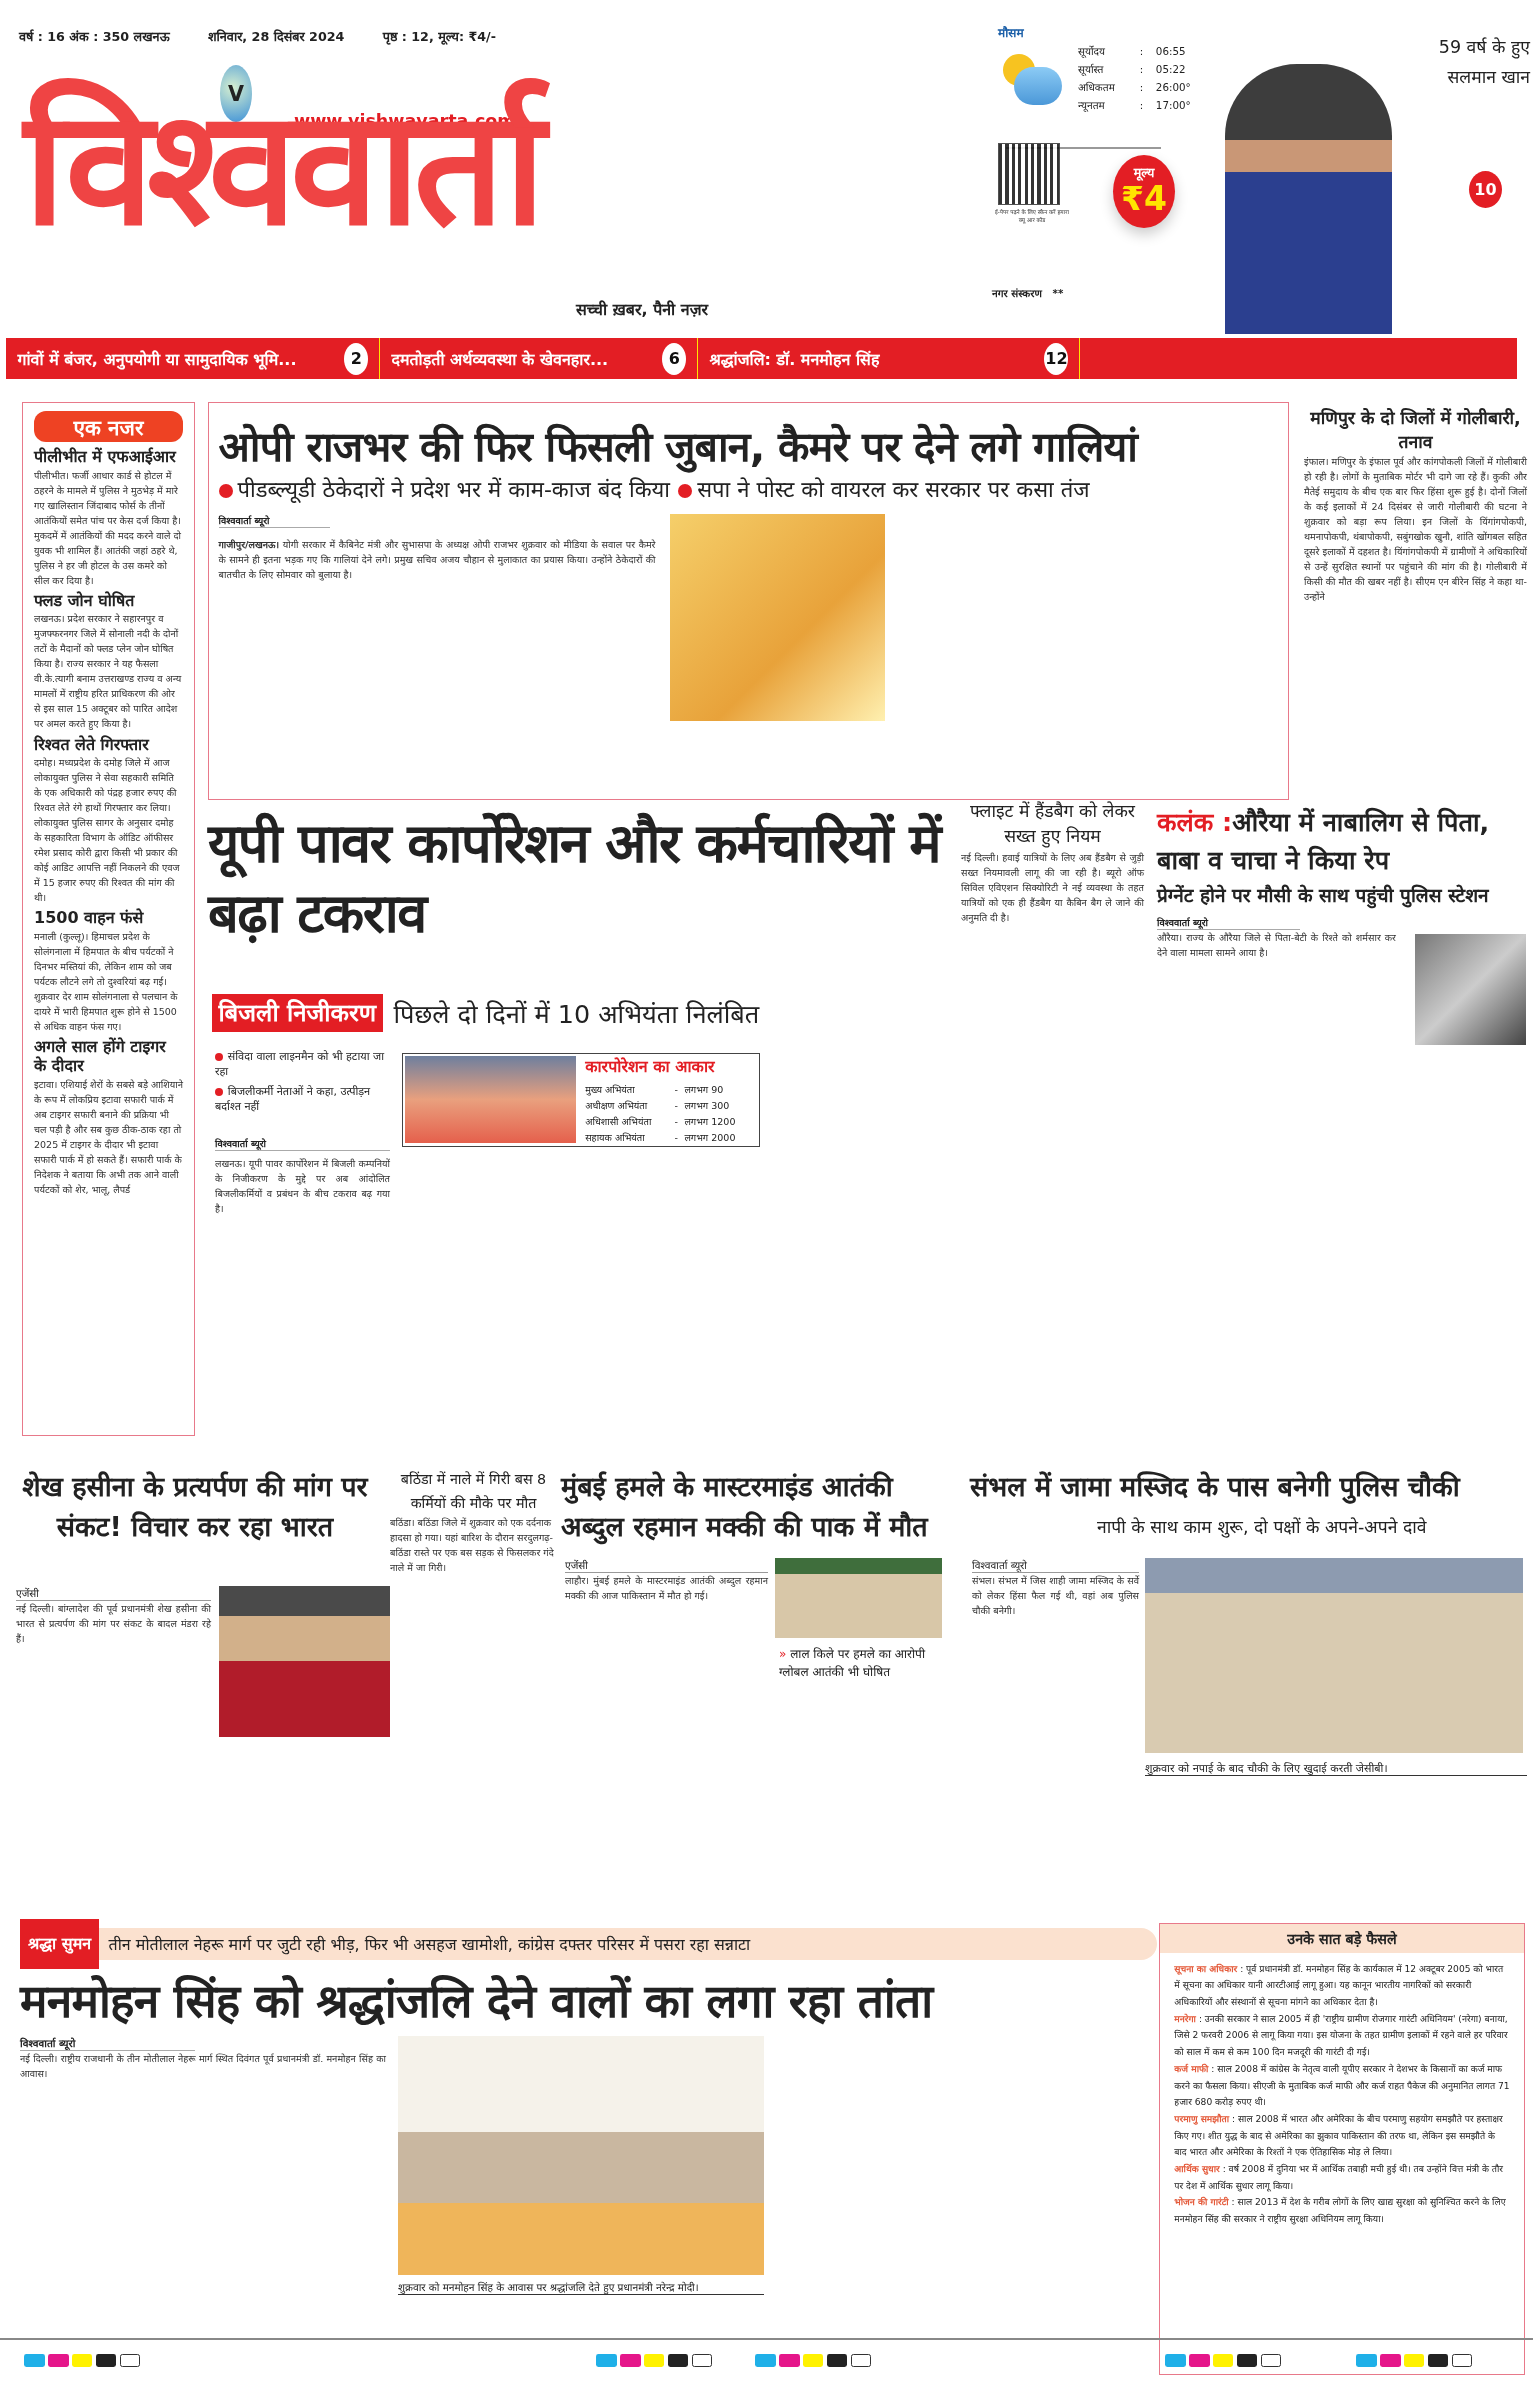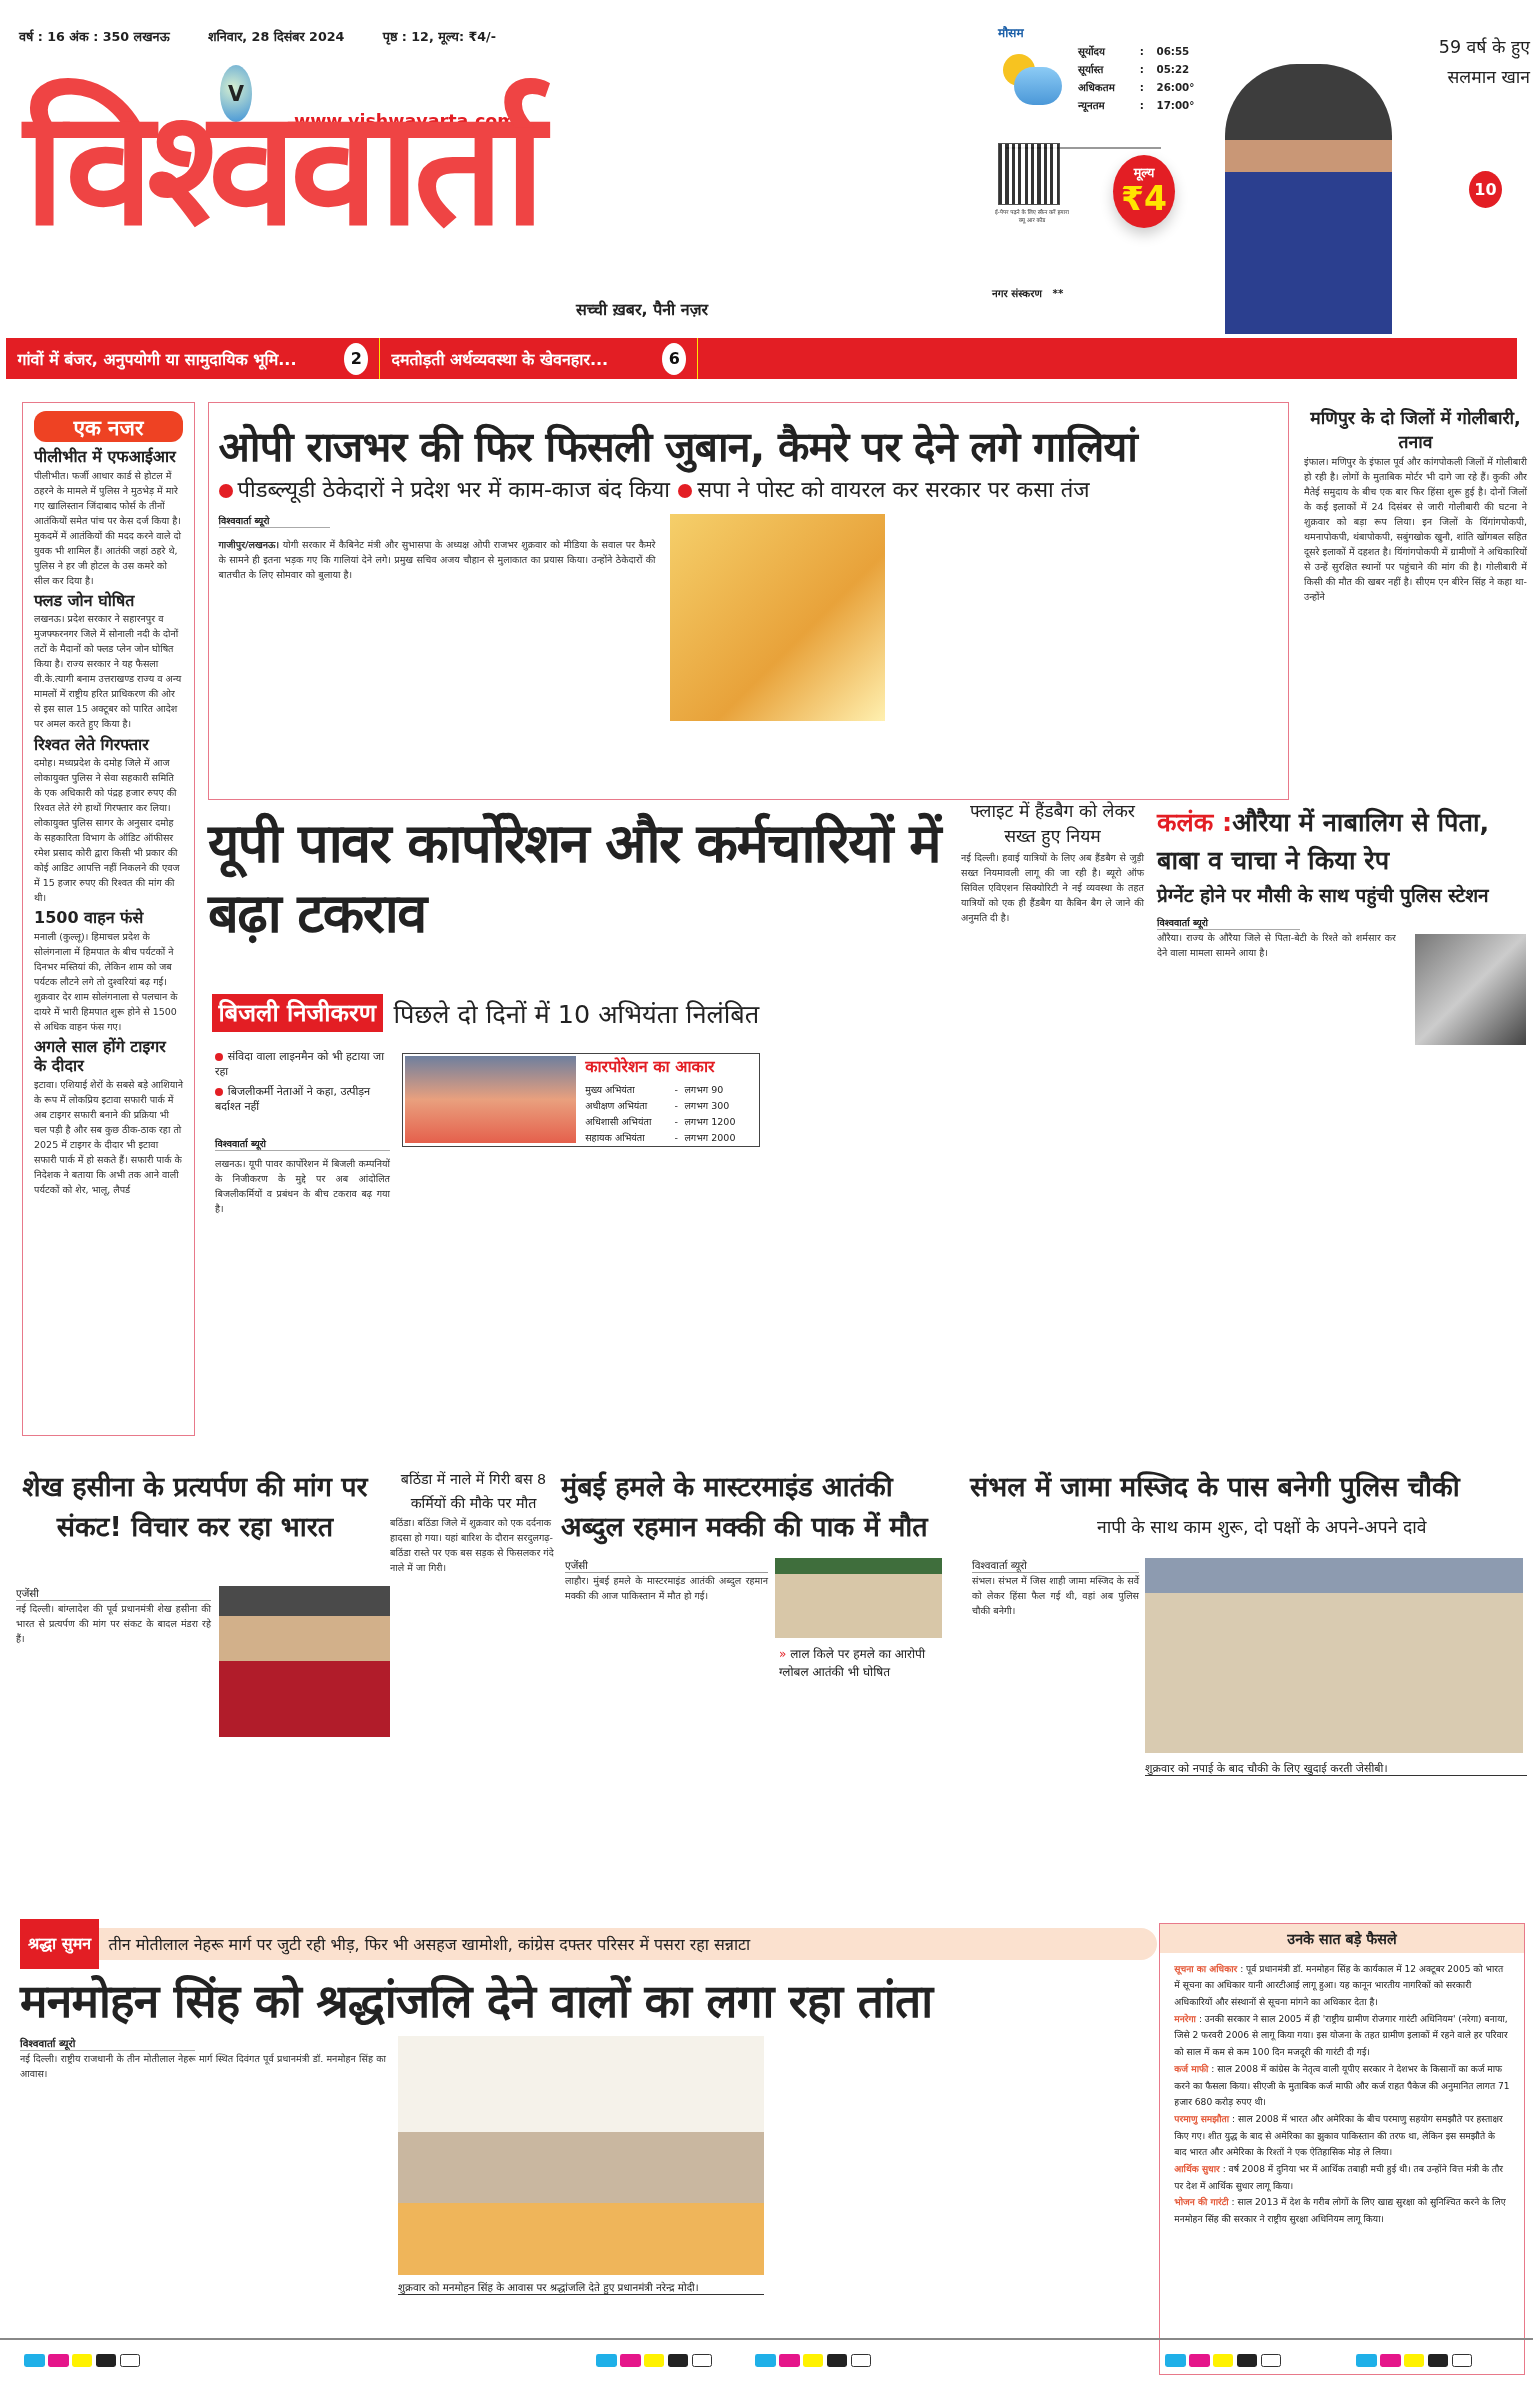--- a/index.html
+++ b/index.html
@@ -13,21 +13,21 @@
 #logo-title{top:88px;left:24px;font-size:159px;font-weight:bold;letter-spacing:-6.4px;line-height:159px;color:#ef4444}
 #website{top:111px;left:294px;font-size:17.5px;font-weight:bold;color:#e31e24}
 #tagline{top:298px;left:576px;font-size:16px;font-weight:bold}
 #globe{top:65px;left:220px;width:32px;height:57px;border-radius:50%;background:radial-gradient(circle at 40% 40%,#d6efd0,#3a8fd8);display:flex;align-items:center;justify-content:center;font-weight:bold;font-size:20.7px}
 
 #weather{top:24px;left:998px;width:175px}
 #weather-title{font-size:12px;font-weight:bold;color:#1b5fa8}
 #sun-icon{position:absolute;top:25.4px;left:0;width:64px;height:64px}
 #sun-core{position:absolute;top:4.8px;left:4.8px;width:32px;height:32px;border-radius:50%;background:#f7c320}
 #cloud{position:absolute;top:17.5px;left:16px;width:48px;height:38px;border-radius:24px;background:linear-gradient(#8ccbf5,#4b98d8)}
-#weather-rows{position:absolute;top:17.5px;left:80px;font-size:10.3px;font-weight:bold;line-height:18.3px}
+#weather-rows{position:absolute;top:17.5px;left:80px;font-size:10.3px;font-weight:normal;line-height:18.3px}
 #weather-rows div{display:flex;gap:12.7px}
 #weather-rows .k{width:49px}
 #weather-line{position:absolute;top:123px;left:8px;width:155px;height:1.6px;background:#999}
 #qr{top:143px;left:998px;width:62px;height:62px;border:1.6px solid #333;background:repeating-linear-gradient(90deg,#111 0 3.2px,#fff 3.2px 6.4px),#fff;opacity:.85}
 #qr-caption{top:208px;left:992px;width:80px;font-size:5.6px;text-align:center;color:#333}
 #price-badge{top:155px;left:1113px;width:62px;height:73px;border-radius:50%;background:#e31e24;color:#fff;text-align:center;box-shadow:0 6.4px 14.3px rgba(0,0,0,.2)}
 #price-badge .l{font-size:12.7px;font-weight:bold;margin-top:8px}
 #price-badge .v{font-size:33px;font-weight:bold;color:#ffe500;line-height:35px}
 #edition{top:286px;left:992px;font-size:10.3px;font-weight:bold}
 #salman{top:32px;left:1209px;width:239px;height:302px}
@@ -161,20 +161,24 @@
 
 <div id="teaser" class="abs">
   <div class="teaser-item" style="width:374px">
       <span>गांवों में बंजर, अनुपयोगी या सामुदायिक भूमि...</span>
       <span class="num">2</span>
     </div>
   <div class="teaser-item" style="width:318px">
       <span>दमतोड़ती अर्थव्यवस्था के खेवनहार...</span>
       <span class="num">6</span>
     </div>
+  <div class="teaser-item" style="width:382px">
+      <span>श्रद्धांजलि: डॉ. मनमोहन सिंह</span>
+      <span class="num">12</span>
+    </div>
 </div>
 
 <div id="left-col" class="abs rbox">
   <div id="ek-nazar">एक नजर</div>
   <div class="brief">
       <h3>पीलीभीत में एफआईआर</h3>
       <p>पीलीभीत। फर्जी आधार कार्ड से होटल में ठहरने के मामले में पुलिस ने मुठभेड़ में मारे गए खालिस्तान जिंदाबाद फोर्स के तीनों आतंकियों समेत पांच पर केस दर्ज किया है। मुकदमें में आतंकियों की मदद करने वाले दो युवक भी शामिल हैं। आतंकी जहां ठहरे थे, पुलिस ने हर जी होटल के उस कमरे को सील कर दिया है।</p>
     </div>
   <div class="brief">
       <h3>फ्लड जोन घोषित</h3>

